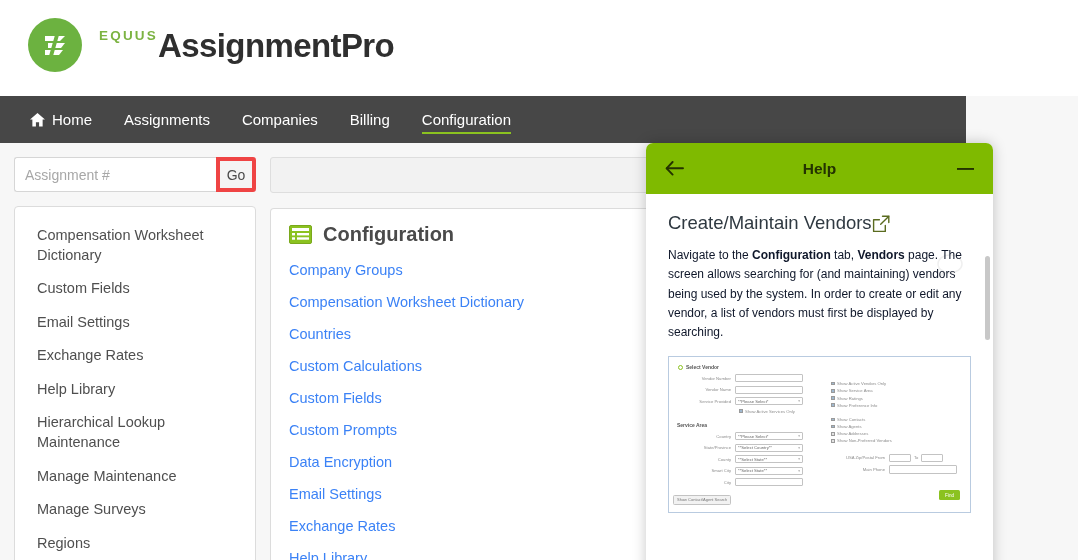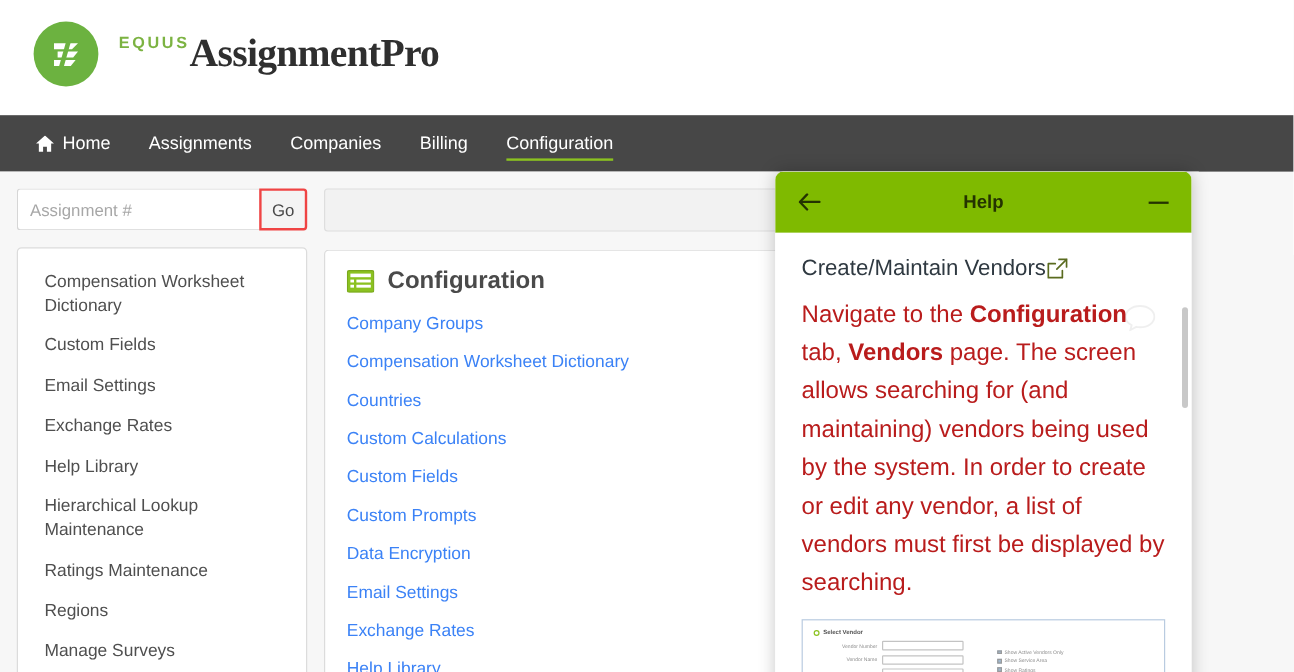--- a/index.html
+++ b/index.html
@@ -29,26 +29,25 @@
   }
   .logo-mark svg { position: absolute; left: 11px; top: 11px; }
   .brand-text { display: flex; flex-direction: row; line-height: 1; }
   .brand-equus {
     font-size: 13.5px; font-weight: bold; letter-spacing: 2.2px;
     color: #7cb342; margin-bottom: 2px; padding-left: 3px;
   }
   .brand-name {
     font-size: 33px; font-weight: bold; letter-spacing: -0.6px;
     color: #2f2f2f;
-    font-family: Liberation Serif, serif;
   }
 
   
   .navbar {
-    position: absolute; left: 0; top: 96px; width: 1078px; height: 47px;
+    position: absolute; left: 0; top: 96px; width: 966px; height: 47px;
     background: #474747;
   }
   .nav-inner { display: flex; align-items: stretch; height: 47px; padding-left: 14px; }
   .nav-item {
     display: flex; align-items: center; gap: 7px;
     padding: 0 16px; color: #ffffff; font-size: 15px;
     position: relative; cursor: pointer; white-space: nowrap;
   }
   .nav-item.active { color: #ffffff; }
   .nav-item.active::after {
@@ -68,21 +67,21 @@
     border: 1px solid #d6d6d6; border-right: none;
     border-radius: 3px 0 0 3px;
     background: #fff; padding: 0 10px;
     font-size: 14px; color: #555;
     font-family: "Liberation Sans", sans-serif;
     outline: none;
   }
   .assign-input::placeholder { color: #a7a7a7; }
   .assign-go {
     width: 45px; height: 35px;
-    border: 2px solid #ef4444; border-radius: 0 3px 3px 0;
+    border: 4px solid #ef4444; border-radius: 0 3px 3px 0;
     background: #f4f4f4; color: #4a4a4a; font-size: 14px;
     cursor: pointer; font-family: "Liberation Sans", sans-serif;
   }
 
   .side-card {
     margin-top: 14px;
     background: #ffffff;
     border: 1px solid #dcdcdc;
     border-radius: 4px;
     padding: 12px 0 4px 0;
@@ -146,21 +145,21 @@
     display: flex; align-items: flex-start; 
     padding: 18px 22px 12px 22px;
   }
   .help-article-title .t {
     font-size: 18.5px; color: #2f3941; font-weight: normal; line-height: 1.2;
   }
   .help-ext { width: 18px; height: 18px; flex: 0 0 auto; margin-top: 3px; cursor: pointer; }
 
   .help-para {
     padding: 0 22px; margin: 0 0 14px 0;
-    font-size: 20px; line-height: 1.6; color: #b91c1c;
+    font-size: 12px; line-height: 1.6; color: #0f172a;
   }
   .help-para b { font-weight: bold; }
 
   .help-thumb {
     margin: 4px 22px 16px 22px;
     border: 1px solid #b9cbe0;
     background: #fff; padding: 4px;
     height: 157px; position: relative; overflow: hidden;
     cursor: pointer;
   }
@@ -260,23 +259,23 @@
         <button class="assign-go">Go</button>
       </div>
 
       <div class="side-card">
         <a class="side-link">Compensation Worksheet Dictionary</a>
         <a class="side-link">Custom Fields</a>
         <a class="side-link">Email Settings</a>
         <a class="side-link">Exchange Rates</a>
         <a class="side-link">Help Library</a>
         <a class="side-link">Hierarchical Lookup Maintenance</a>
-        <a class="side-link">Ratings Maintenance</a>
+        <a class="side-link">Manage Maintenance</a>
+        <a class="side-link">Manage Surveys</a>
         <a class="side-link">Regions</a>
-        <a class="side-link">Manage Surveys</a>
 
       </div>
     </div>
 
     <div class="main-col">
       <div class="crumb-bar"></div>
 
       <div class="main-card">
         <div class="main-card-head">
           <span class="cfg-icon">

